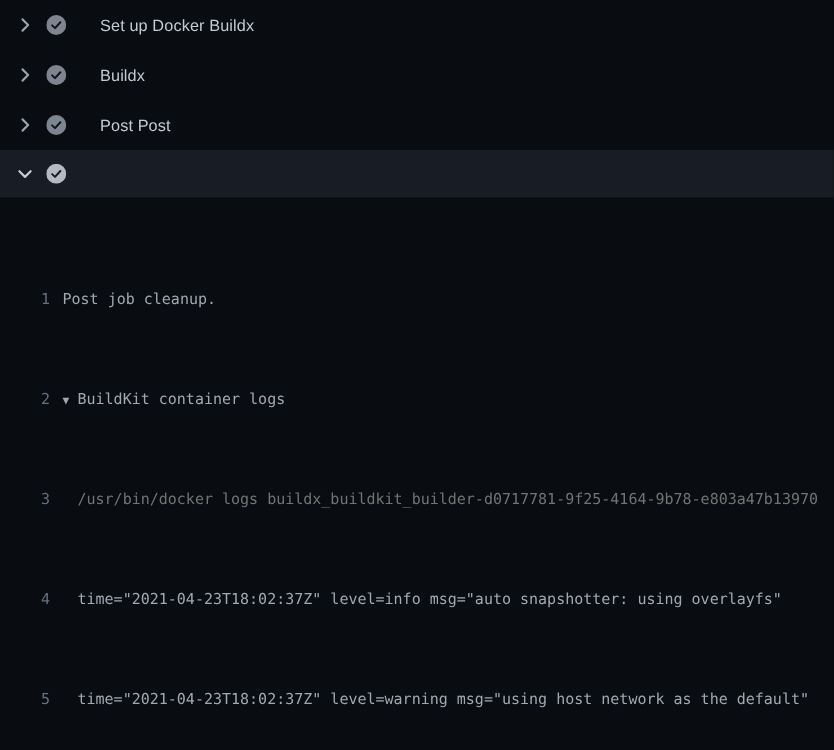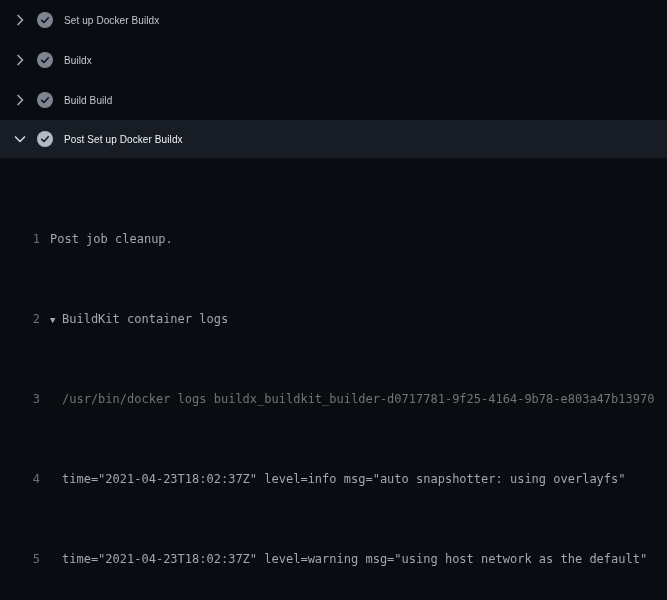--- a/index.html
+++ b/index.html
@@ -32,22 +32,22 @@
   .step-row.expanded .chev { color: #c7ced6; }
   .status {
     width: 16px; height: 16px;
     margin-left: 9px;
     color: #7d8590;
     flex: none;
     display: inline-flex;
   }
   .step-row.expanded .status { color: #b3bac2; }
   .step-label {
-    margin-left: 11px;
-    font-size: 10px;
+    margin-left: 27px;
+    font-size: 13px;
     color: #c3cad2;
     letter-spacing: 0.1px;
   }
   .step-row.expanded .step-label { color: #eef3f8; }
 
   
   .log-area {
     padding-top: 11px;
     font-family: "DejaVu Sans Mono", monospace;
     font-size: 12px;
@@ -115,36 +115,35 @@
       <svg width="16" height="16" viewBox="0 0 16 16">
           <path d="M6 3.5 L10.5 8 L6 12.5" fill="none" stroke="currentColor" stroke-width="1.7" stroke-linecap="round" stroke-linejoin="round"></path>
         </svg>
     </span>
     <span class="status">
       <svg width="16" height="16" viewBox="0 0 16 16">
           <circle cx="8" cy="8" r="8" fill="currentColor"></circle>
           <path d="M4.7 8.3 L7 10.5 L11.3 5.8" fill="none" stroke="#10141b" stroke-width="1.6" stroke-linecap="round" stroke-linejoin="round"></path>
         </svg>
     </span>
-    <span class="step-label">Build Build</span>
+    <span class="step-label">Post Post</span>
   </div>
 
   <div class="step-row expanded">
     <span class="chev">
       <svg width="16" height="16" viewBox="0 0 16 16">
           <path d="M3.5 6 L8 10.5 L12.5 6" fill="none" stroke="currentColor" stroke-width="1.7" stroke-linecap="round" stroke-linejoin="round"></path>
         </svg>
     </span>
     <span class="status">
       <svg width="16" height="16" viewBox="0 0 16 16">
           <circle cx="8" cy="8" r="8" fill="currentColor"></circle>
           <path d="M4.7 8.3 L7 10.5 L11.3 5.8" fill="none" stroke="#171c25" stroke-width="1.6" stroke-linecap="round" stroke-linejoin="round"></path>
         </svg>
     </span>
-    <span class="step-label">Post Set up Docker Buildx</span>
   </div>
 
   <div class="log-area">
 
     <div class="log-row">
       <span class="ln">1</span>
       <span class="txt lvl1">Post job cleanup.</span>
     </div>
 
     <div class="log-row">

